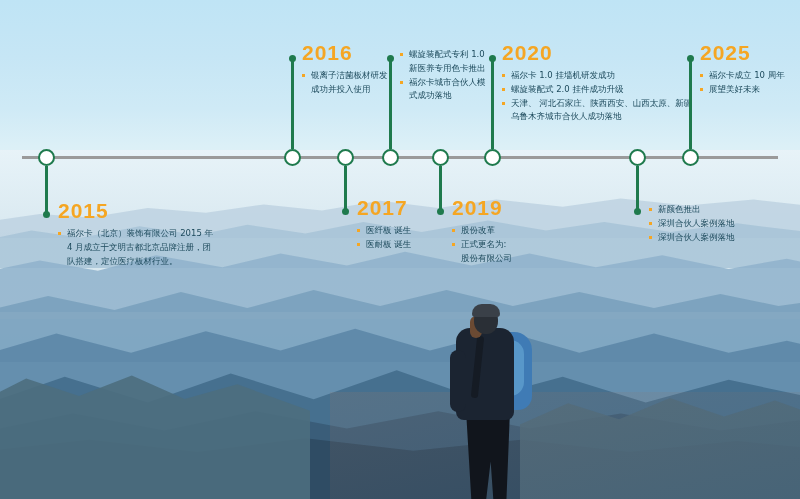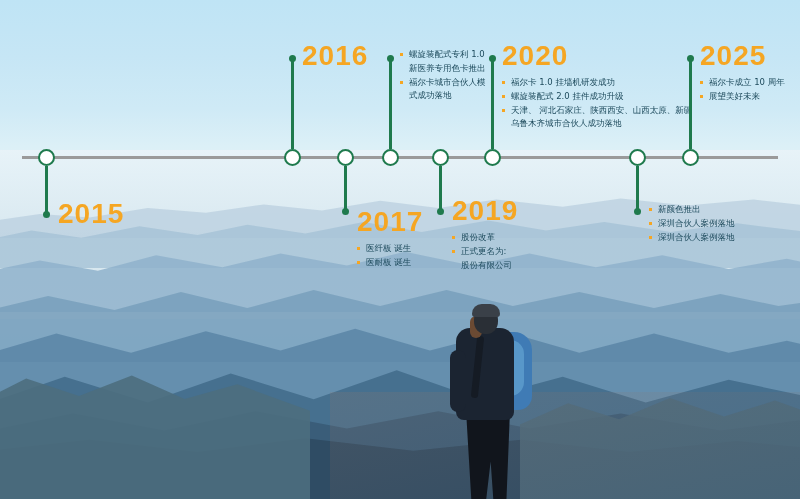--- a/index.html
+++ b/index.html
@@ -61,21 +61,21 @@
   .h-pole{position:absolute;left:44px;top:110px;width:3px;height:85px;background:#9c8a6b;}
 
   
   .axis{position:absolute;left:22px;top:156px;width:756px;height:3px;background:#9a9a9a;}
   .node{position:absolute;top:149px;width:17px;height:17px;margin-left:-8px;
         border:2.5px solid #1f7a4d;border-radius:50%;background:#ffffff;box-sizing:border-box;}
   .stem{position:absolute;width:2.5px;background:#1f7a4d;margin-left:-1px;}
   .tip{position:absolute;width:7px;height:7px;border-radius:50%;background:#1f7a4d;margin-left:-3px;}
 
   .block{position:absolute;}
-  .year{font-size:28px;font-weight:bold;color:#F5A623;letter-spacing:1px;line-height:1;
+  .year{font-size:21px;font-weight:bold;color:#F5A623;letter-spacing:1px;line-height:1;
         font-family:"Liberation Sans",sans-serif;}
   .bullets{margin:6px 0 0 0;padding:0;list-style:none;}
   .bullets li{position:relative;padding-left:9px;font-size:8.5px;line-height:1.62;color:#1d4a5c;
               font-family:"DejaVu Sans","Liberation Sans",sans-serif;}
   .bullets li::before{content:"";position:absolute;left:0;top:5px;width:3px;height:3px;background:#F5A623;}
   .bullets li.cont{padding-left:9px;}
   .bullets li.cont::before{display:none;}
 </style>
 </head>
 <body>
@@ -110,20 +110,24 @@
   </div>
 
   <div class="axis"></div>
 
   <div id="milestones">
       <div class="stem" style="left: 292px; top: 58px; height: 91px;"></div>
       <div class="tip" style="left: 292px; top: 55px;"></div>
       <div class="node" style="left: 292px;"></div>
       <div class="block" style="left: 302px; top: 42px; width: 100px;">
         <div class="year">2016</div>
+        <ul class="bullets">
+          <li>银离子洁菌板材研发</li>
+          <li class="cont">成功并投入使用</li>
+        </ul>
       </div>
       <div class="stem" style="left: 390px; top: 58px; height: 91px;"></div>
       <div class="tip" style="left: 390px; top: 55px;"></div>
       <div class="node" style="left: 390px;"></div>
       <div class="block" style="left: 400px; top: 42px; width: 100px;">
         <ul class="bullets">
           <li>螺旋装配式专利 1.0</li>
           <li class="cont">新医养专用色卡推出</li>
           <li>福尔卡城市合伙人模</li>
           <li class="cont">式成功落地</li>
@@ -149,25 +153,30 @@
         <ul class="bullets">
           <li>福尔卡成立 10 周年</li>
           <li>展望美好未来</li>
         </ul>
       </div>
       <div class="stem" style="left: 46px; top: 166px; height: 48px;"></div>
       <div class="tip" style="left: 46px; top: 211px;"></div>
       <div class="node" style="left: 46px;"></div>
       <div class="block" style="left: 58px; top: 200px; width: 160px;">
         <div class="year">2015</div>
+        <ul class="bullets">
+          <li>福尔卡（北京）装饰有限公司 2015 年</li>
+          <li class="cont">4 月成立于文明古都北京品牌注册，团</li>
+          <li class="cont">队搭建，定位医疗板材行业。</li>
+        </ul>
       </div>
       <div class="stem" style="left: 345px; top: 166px; height: 45px;"></div>
       <div class="tip" style="left: 345px; top: 208px;"></div>
       <div class="node" style="left: 345px;"></div>
-      <div class="block" style="left: 357px; top: 208px; width: 110px;">
+      <div class="block" style="left: 357px; top: 197px; width: 110px;">
         <div class="year">2017</div>
         <ul class="bullets">
           <li>医纤板 诞生</li>
           <li>医耐板 诞生</li>
         </ul>
       </div>
       <div class="stem" style="left: 440px; top: 166px; height: 45px;"></div>
       <div class="tip" style="left: 440px; top: 208px;"></div>
       <div class="node" style="left: 440px;"></div>
       <div class="block" style="left: 452px; top: 197px; width: 130px;">

